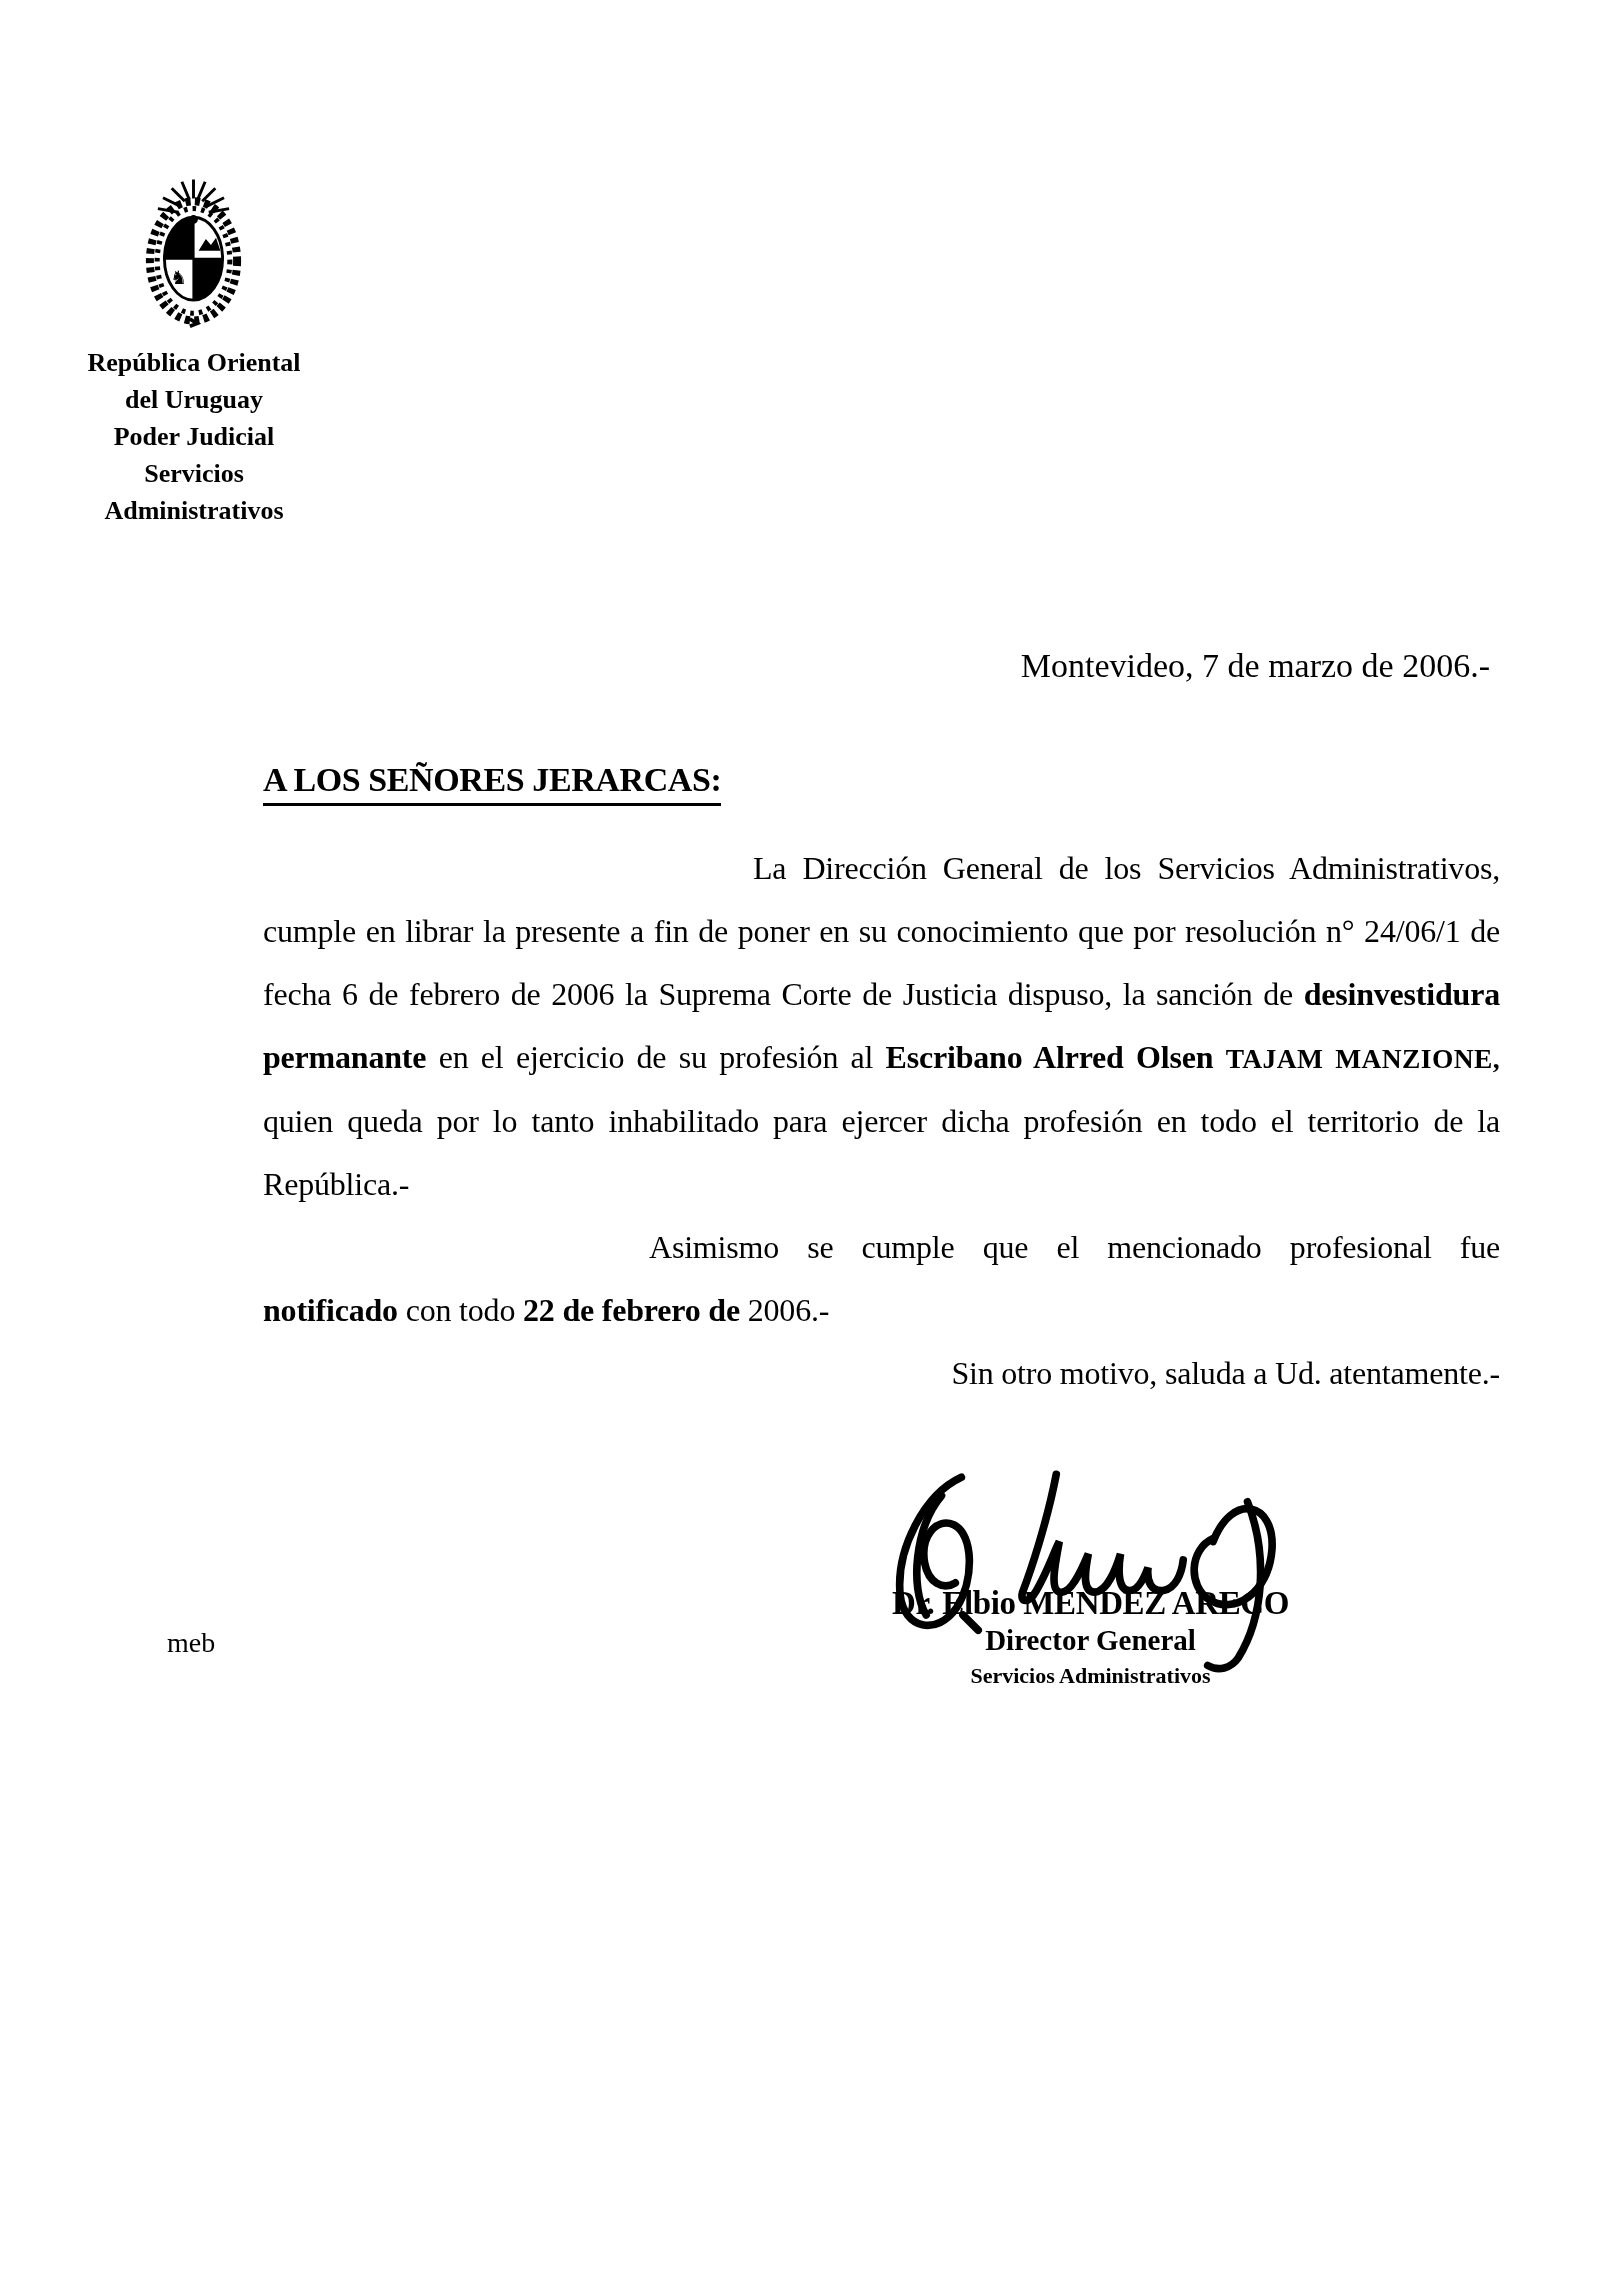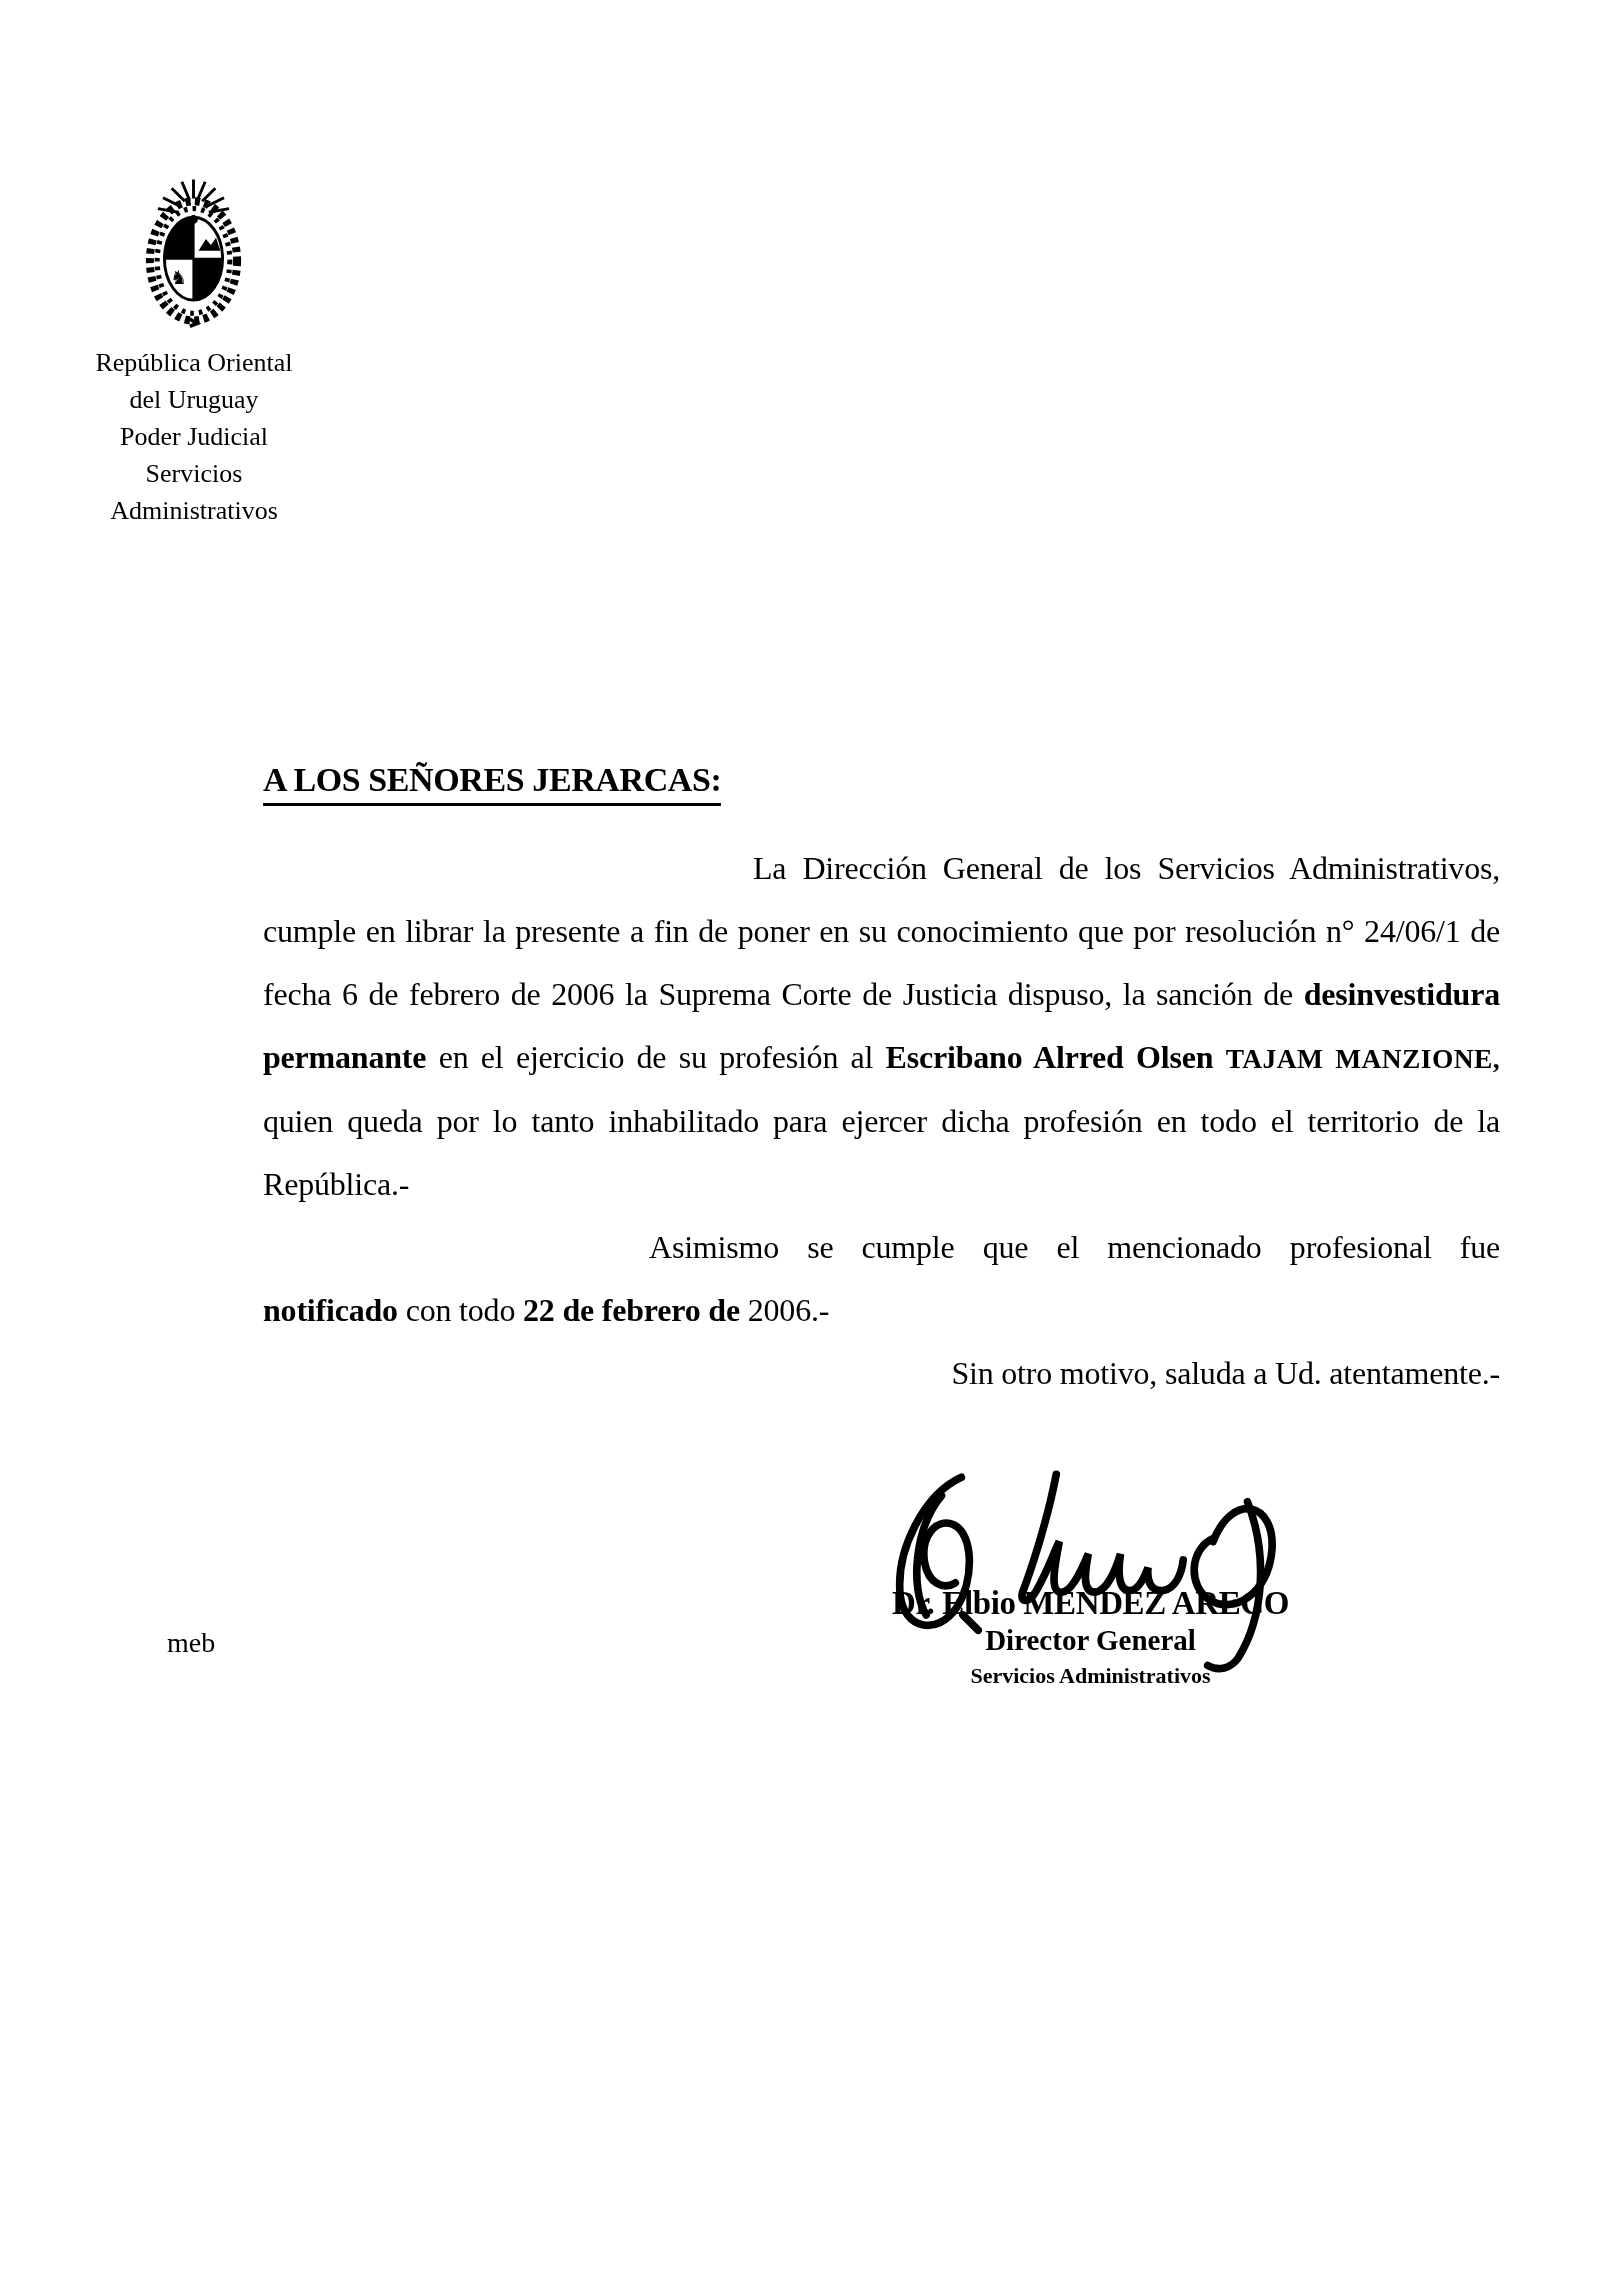--- a/index.html
+++ b/index.html
@@ -6,21 +6,21 @@
   body{
     width:1622px;height:2295px;background:#ffffff;color:#000000;
     font-family:"Liberation Serif", serif;position:relative;overflow:hidden;
   }
   .page{position:absolute;inset:0;background:#ffffff;}
 
   
   .emblem{position:absolute;left:139px;top:171px;width:109px;height:158px;}
   .letterhead{
     position:absolute;left:44px;top:344px;width:300px;
-    text-align:center;font-weight:normal;font-size:26px;line-height:37px;
+    text-align:center;font-weight:bold;font-size:26px;line-height:37px;
   }
 
   
   .heading{position:absolute;left:367px;top:470px;font-weight:bold;font-size:34px;line-height:51px;letter-spacing:-0.8px;}
   .heading-line1{display:flex;align-items:baseline;}
   .circular-number{margin-left:26px;}
 
   
   .dateline{position:absolute;right:132px;top:647px;font-size:34px;}
 
@@ -85,20 +85,21 @@
 
   <div class="letterhead">
     <div>República Oriental</div>
     <div>del Uruguay</div>
     <div>Poder Judicial</div>
     <div>Servicios</div>
     <div>Administrativos</div>
   </div>
 
 
+  <div class="dateline">Montevideo, 7 de marzo de 2006.-</div>
 
   <div class="salutation">A LOS SEÑORES JERARCAS:</div>
 
   <div class="body-text">
     <p class="para1"><span>La Dirección General de los Servicios Administrativos, cumple en librar la presente a fin de poner en su conocimiento que por resolución n° 24/06/1 de fecha 6 de febrero de 2006 la Suprema Corte de Justicia dispuso, la sanción de </span><span class="b">desinvestidura permanante</span><span> en el ejercicio de su profesión al </span><span class="b">Escribano Alrred Olsen </span><span class="b sc">TAJAM MANZIONE,</span><span> quien queda por lo tanto inhabilitado para ejercer dicha profesión en todo el territorio de la República.-</span></p>
     <p class="para2"><span>Asimismo se cumple que el mencionado profesional fue </span><span class="b">notificado</span><span> con todo </span><span class="b">22 de febrero de </span><span>2006.-</span></p>
     <p class="closing">Sin otro motivo, saluda a Ud. atentamente.-</p>
   </div>
 
   <svg class="signature-scrawl" viewBox="0 0 600 290" xmlns="http://www.w3.org/2000/svg" fill="none" stroke="#000" stroke-linecap="round">

